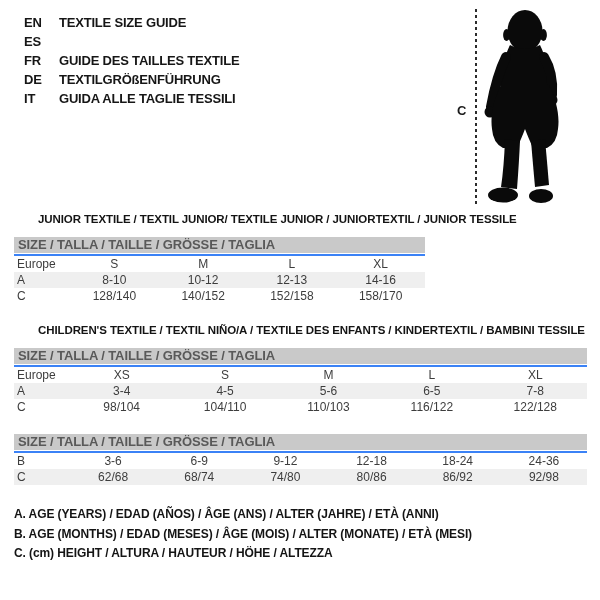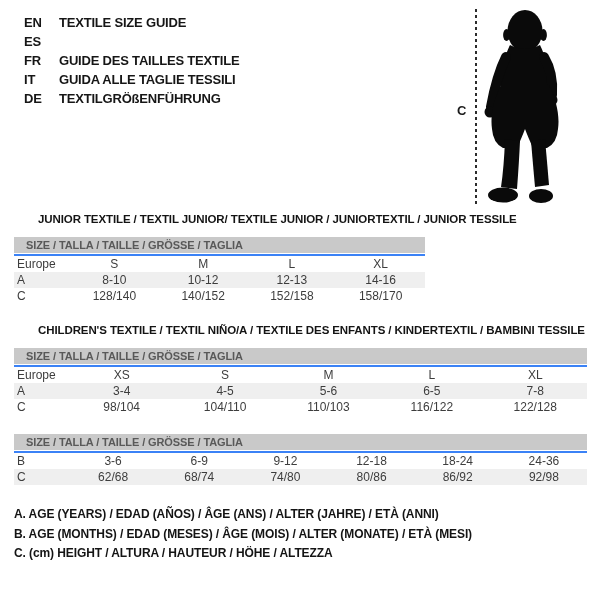--- a/index.html
+++ b/index.html
@@ -33,22 +33,22 @@
 
   
   .content { padding: 0 13px 0 14px; }
   .section-title-line {
     font-size: 11.5px; font-weight: 700; color: #141414;
     letter-spacing: -0.1px; line-height: 14px; white-space: nowrap; margin-left: 24px;
   }
   .section-title { margin-bottom: 11px; }
   .size-bar {
     height: 16px; line-height: 16px; background: #c9c9c9; color: #595959;
-    font-size: 11px; font-weight: 700; letter-spacing: -0.1px;
-    padding-left: 12px; box-sizing: border-box;
+    font-size: 13px; font-weight: 700; letter-spacing: -0.1px;
+    padding-left: 4px; box-sizing: border-box;
   }
   table {
     border-collapse: collapse; table-layout: fixed;
     border-top: 2px solid #3b82f6; margin-top: 1px;
   }
   td {
     height: 16px; font-size: 12px; color: #3d3d3d; text-align: center;
     padding: 0; white-space: nowrap; overflow: hidden;
   }
   td.row-label { text-align: left; padding-left: 3px; }
@@ -79,26 +79,26 @@
           <span class="lang-title">TEXTILE SIZE GUIDE</span>
         </div>
         <div class="lang-row">
           <span class="lang-code">ES</span>
         </div>
         <div class="lang-row">
           <span class="lang-code">FR</span>
           <span class="lang-title">GUIDE DES TAILLES TEXTILE</span>
         </div>
         <div class="lang-row">
+          <span class="lang-code">DE</span>
+          <span class="lang-title">TEXTILGRÖßENFÜHRUNG</span>
+        </div>
+        <div class="lang-row">
           <span class="lang-code">IT</span>
           <span class="lang-title">GUIDA ALLE TAGLIE TESSILI</span>
-        </div>
-        <div class="lang-row">
-          <span class="lang-code">DE</span>
-          <span class="lang-title">TEXTILGRÖßENFÜHRUNG</span>
         </div>
       </div>
 
     <div class="figure">
       <span class="c-label">C</span>
       <div class="dash-line"></div>
       <svg class="baby-svg" width="84" height="200" viewBox="0 0 82 200" xmlns="http://www.w3.org/2000/svg">
         <g fill="#0a0a0a" stroke="none">
 
           <ellipse cx="41" cy="24" rx="17.5" ry="21"></ellipse>

